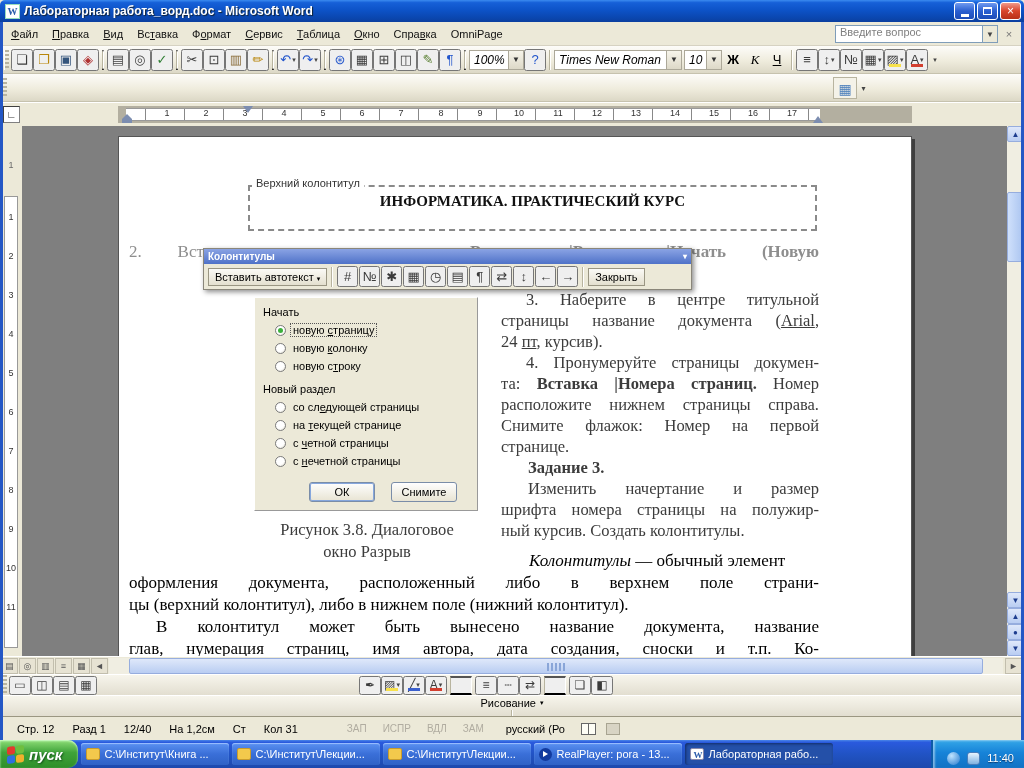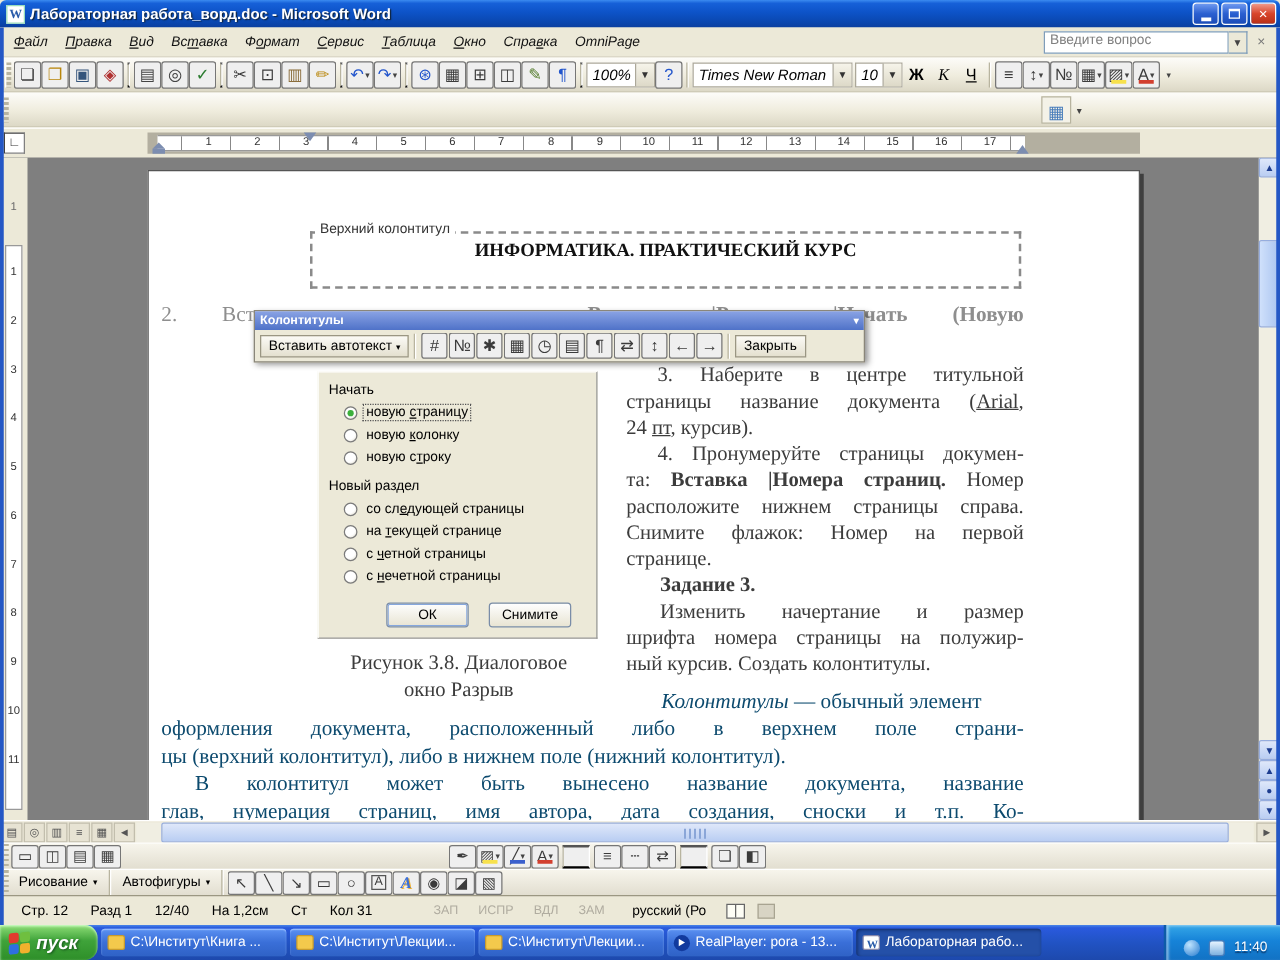--- a/index.html
+++ b/index.html
@@ -19,21 +19,21 @@
   .wbtns{display:flex;gap:2px;}
   .wbtn{width:21px;height:18px;border:1px solid #fff;border-radius:3px;color:#fff;
     background:linear-gradient(180deg,#6f9af0,#2a5fd0 50%,#1c4cb8);display:flex;align-items:center;justify-content:center;}
   .wbtn.close{background:linear-gradient(180deg,#f09a8a,#d8442a 50%,#b83018);font-size:12px;}
   .min-g{width:8px;height:3px;background:#fff;margin-top:8px;}
   .res-g{width:9px;height:8px;border:1px solid #fff;border-top-width:2px;}
 
   
   .menubar{position:absolute;left:0;top:22px;right:0;height:24px;background:#ECE9D8;
     display:flex;align-items:center;padding-left:4px;border-bottom:1px solid #d6d2c2;}
-  .menu-item{padding:3px 7px;color:#111;font-style:italic;}
+  .menu-item{padding:3px 7px;color:#111;}
   .qwrap{margin-left:auto;display:flex;align-items:center;margin-right:4px;}
   .qbox{width:148px;height:18px;background:#fff;border:1px solid #7f9db9;color:#808080;
     font-size:11px;padding:0 4px;}
   .qdd{width:15px;height:18px;border:1px solid #7f9db9;border-left:none;background:#ece9d8;
     text-align:center;font-size:8px;line-height:18px;color:#444;}
   .mclose{width:14px;text-align:center;color:#777;margin-left:4px;}
 
   
   .tbrow{position:absolute;left:0;right:0;display:flex;align-items:center;
     background:linear-gradient(180deg,#fdfcf9,#efecdd 55%,#dcd8c6);border-bottom:1px solid #c6c2ae;}
@@ -98,21 +98,21 @@
     text-align:justify;text-align-last:justify;height:21px;overflow:hidden;}
   .rcol{position:absolute;left:382px;top:152px;width:318px;}
   .dline{height:21px;overflow:hidden;font:16.5px/21px "Liberation Serif","DejaVu Serif",serif;color:#3c3c3c;}
   .dline.j{text-align:justify;text-align-last:justify;}
   .dline.ind{text-indent:25px;}
   .dline.ind2{text-indent:27px;}
   .caption{position:absolute;left:133px;top:382px;width:230px;text-align:center;
     font:16.5px/22px "Liberation Serif","DejaVu Serif",serif;color:#3c3c3c;}
   .bblock{position:absolute;inset:0;}
   .bline{position:absolute;height:21px;overflow:hidden;
-    font:17px/21px "Liberation Serif","DejaVu Serif",serif;color:#0c4a6e;}
+    font:17px/21px "Liberation Serif","DejaVu Serif",serif;color:#000000;}
   .bline.j{text-align:justify;text-align-last:justify;}
   .bline.ind{text-indent:27px;}
 
   
   .dlg{position:absolute;left:135px;top:160px;width:224px;height:214px;background:#ECE9D8;
     border:1px solid #999;border-top-color:#fff;border-left-color:#fff;padding:6px 8px;}
   .dlg-label{font-size:11px;color:#000;margin:2px 0 3px 0;}
   .ropt{display:flex;align-items:center;gap:5px;height:18px;padding-left:12px;}
   .rb{width:11px;height:11px;border:1px solid #7b7b7b;border-radius:50%;flex:none;
     background:radial-gradient(circle at 35% 30%,#fff 55%,#dcd8c8);position:relative;}
@@ -153,21 +153,21 @@
   .htrack{flex:1;height:16px;position:relative;background:#f0eee2;margin:0 1px;}
   .hthumb{position:absolute;left:20px;right:20px;top:0;height:16px;
     background:linear-gradient(#dfe8fa,#b9cdf2);border:1px solid #96adde;border-radius:2px;}
   .hgrip{position:absolute;left:50%;top:4px;width:18px;height:8px;transform:translateX(-50%);
     background:repeating-linear-gradient(90deg,#8aa6d8 0 2px,transparent 2px 4px);}
 
   
   .drow{position:absolute;left:0;right:0;display:flex;align-items:center;
     background:linear-gradient(180deg,#f7f5ec,#e2ded0);border-top:1px solid #fff;}
   .d1{top:674px;height:21px;}
-  .d2{top:695px;height:21px;}
+  .d2{top:695px;height:21px;flex-direction:column;}
   .drow .tbi{width:22px;height:19px;font-size:12px;}
   .dtext{font-size:11px;padding:1px 6px;display:flex;align-items:center;gap:4px;flex:none;}
   .dtext .dd{font-size:7px;}
   .spacer290{width:262px;flex:none;}
   .boxed .g{border:1px solid #555;padding:0 2px;font-size:10px;}
   .wordart .g{font:bold italic 13px "Liberation Serif",serif;color:#3a6fd8;text-shadow:1px 1px 0 #f1b12d;}
 
   
   .status{position:absolute;left:0;top:716px;right:0;height:24px;background:#ECE9D8;
     border-top:1px solid #9b9782;display:flex;align-items:center;font-size:11px;color:#000;padding:0 8px;}

